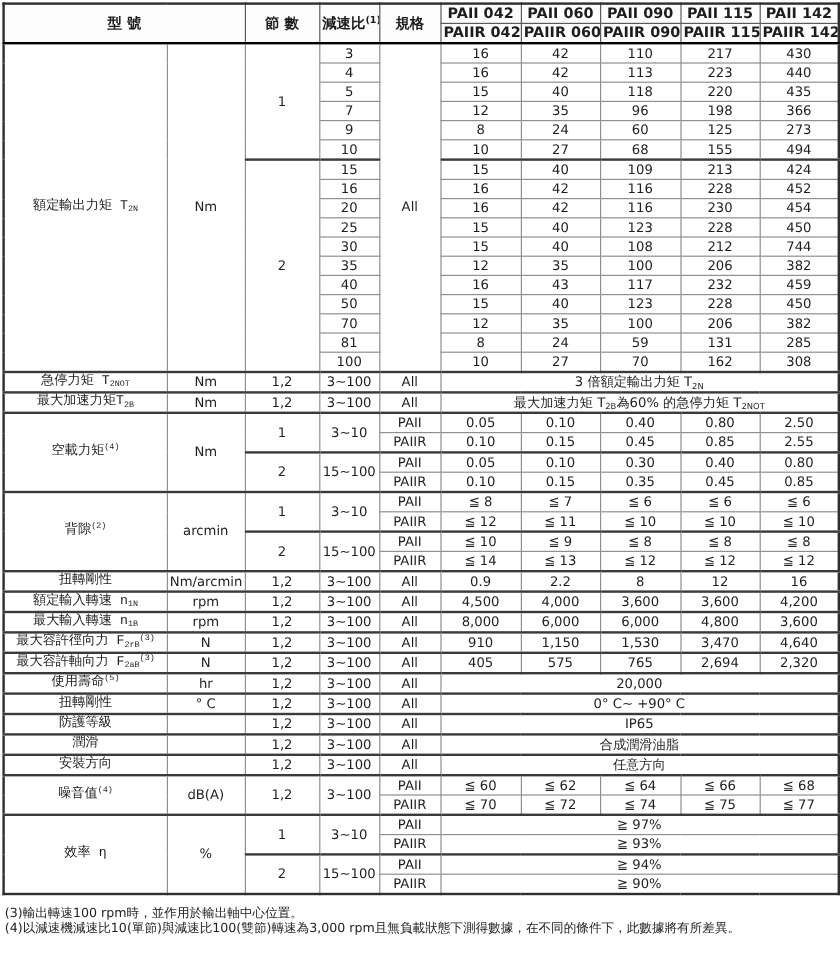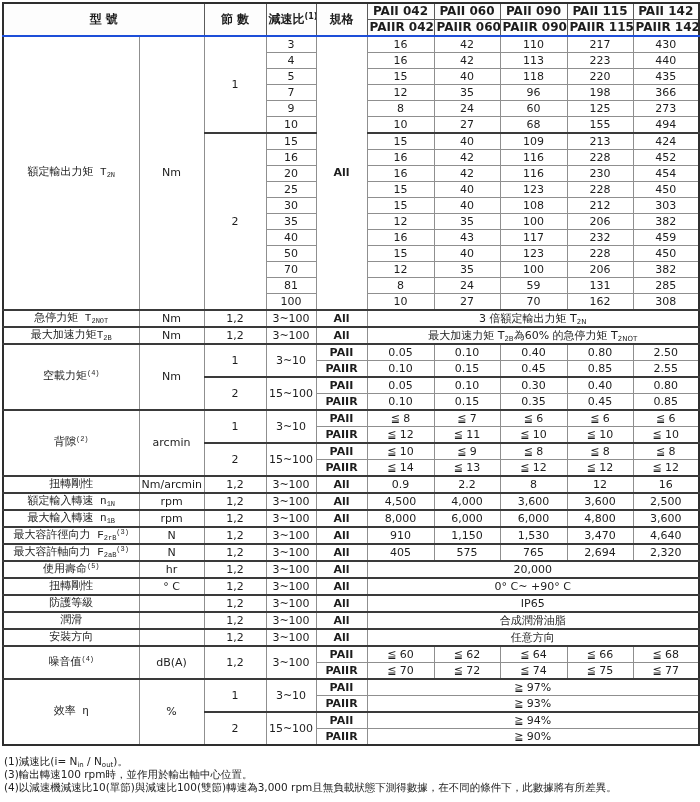--- a/index.html
+++ b/index.html
@@ -17,23 +17,23 @@
     overflow:hidden;
     height:15px;
   }
   table.spec thead th{
     font-size:12px;
     font-weight:bold;
     height:15px;
     border-color:#5a5a5a;
     background:#fdfdfd;
   }
-  table.spec thead{border-bottom:2px solid #1d4ed8;}
+  table.spec thead{border-bottom:2px solid #000000;}
   td.label{text-align:left;padding-left:5px;font-family:Liberation Mono, monospace;}
-  td.spec{font-weight:bold;}
+  td.spec{font-weight:normal;}
   td.wide{text-align:center;margin-top:36px;}
   tr.sep td{border-top:2px solid #3a3a3a;}
   sub{font-size:7px;line-height:0;vertical-align:-2px;letter-spacing:0;}
   sup{font-size:7px;line-height:0;vertical-align:4px;}
   thead sup{font-size:8px;}
   .footnotes{padding:9px 2px 0 2px;}
   .footnote{font-size:10.5px;line-height:1.25;color:#222222;}
 </style>
 </head>
 <body>
@@ -157,21 +157,21 @@
           <td class="val">123</td>
           <td class="val">228</td>
           <td class="val">450</td>
         </tr>
         <tr>
           <td class="ratio">30</td>
           <td class="val">15</td>
           <td class="val">40</td>
           <td class="val">108</td>
           <td class="val">212</td>
-          <td class="val">303</td>
+          <td class="val">744</td>
         </tr>
         <tr>
           <td class="ratio">35</td>
           <td class="val">12</td>
           <td class="val">35</td>
           <td class="val">100</td>
           <td class="val">206</td>
           <td class="val">382</td>
         </tr>
         <tr>
@@ -321,21 +321,21 @@
         <tr class="sep">
           <td class="label">額定輸入轉速 n<sub>1N</sub></td>
           <td class="unit">rpm</td>
           <td class="stage">1,2</td>
           <td class="ratio">3~100</td>
           <td class="spec">All</td>
           <td class="val">4,500</td>
           <td class="val">4,000</td>
           <td class="val">3,600</td>
           <td class="val">3,600</td>
-          <td class="val">2,500</td>
+          <td class="val">4,200</td>
         </tr>
         <tr class="sep">
           <td class="label">最大輸入轉速 n<sub>1B</sub></td>
           <td class="unit">rpm</td>
           <td class="stage">1,2</td>
           <td class="ratio">3~100</td>
           <td class="spec">All</td>
           <td class="val">8,000</td>
           <td class="val">6,000</td>
           <td class="val">6,000</td>
@@ -445,17 +445,16 @@
           <td colspan="5" class="wide">≧ 94%</td>
         </tr>
         <tr>
           <td class="spec">PAIIR</td>
           <td colspan="5" class="wide">≧ 90%</td>
         </tr>
       </tbody>
   </table>
 
   <div class="footnotes">
-      <div class="footnote">(1)減速比(i= N<sub>in</sub> / N<sub>out</sub>)。</div>
       <div class="footnote">(3)輸出轉速100 rpm時，並作用於輸出軸中心位置。</div>
       <div class="footnote">(4)以減速機減速比10(單節)與減速比100(雙節)轉速為3,000 rpm且無負載狀態下測得數據，在不同的條件下，此數據將有所差異。</div>
     </div>
 </div>
 
 </body></html>

